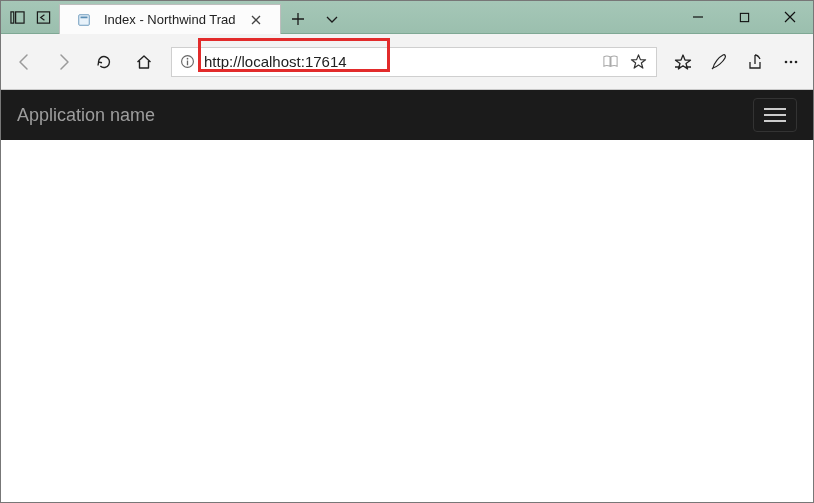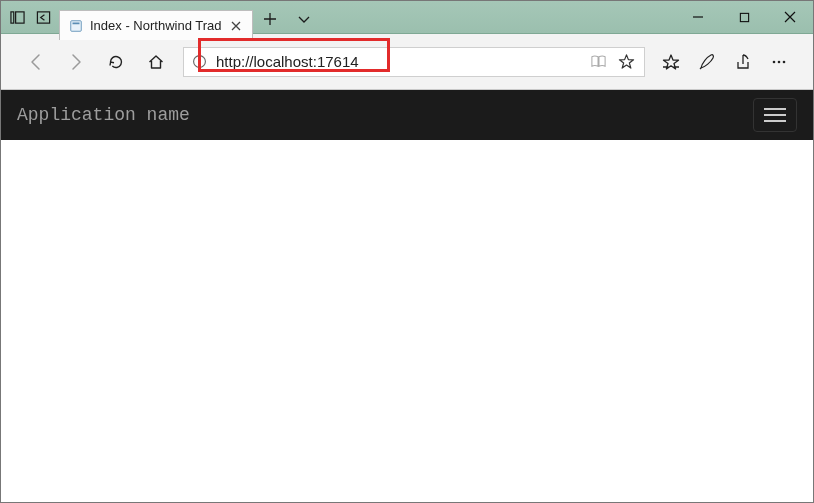--- a/index.html
+++ b/index.html
@@ -35,24 +35,24 @@
     align-items: center;
     justify-content: center;
     color: #1b1b1b;
   }
   .tab {
     display: flex;
     align-items: center;
     background: #fcfcfc;
     border: 1px solid #bdbdbd;
     border-bottom: none;
-    margin-top: 9px;
+    margin-top: 3px;
     height: 30px;
-    padding: 0 8px;
-    gap: 6px;
+    padding: 0 16px;
+    gap: 12px;
     min-width: 186px;
   }
   .tab .favicon {
     width: 16px; height: 16px;
     display:flex; align-items:center; justify-content:center;
   }
   .tab .title {
     flex: 1;
     white-space: nowrap;
     overflow: hidden;
@@ -86,21 +86,21 @@
     display:flex;align-items:center;justify-content:center;
     color:#111;
   }
   
   .toolbar {
     display:flex;
     align-items:center;
     height: 56px;
     background: #f3f3f3;
     border-bottom: 1px solid #c9c9c9;
-    padding: 0 16px;
+    padding: 0 4px;
     gap: 2px;
   }
   .toolbar .tbtn {
     width: 38px; height: 38px;
     display:flex;align-items:center;justify-content:center;
     color:#222;
   }
   .toolbar .tbtn.disabled { color:#9a9a9a; }
   .addrwrap {
     flex:1;
@@ -156,21 +156,20 @@
     overflow:auto;
   }
   .navbar {
     background:#1b1b1b;
     color:#9d9d9d;
     height:50px;
     display:flex;
     align-items:center;
     padding: 0 16px;
     justify-content:space-between;
-    font-family:Liberation Mono, monospace;
   }
   .navbar .brand {
     font-size:18px;
     color:#9d9d9d;
   }
   .navbar .hamburger {
     width:44px;height:34px;
     border:1px solid #333;
     border-radius:4px;
     display:flex;

